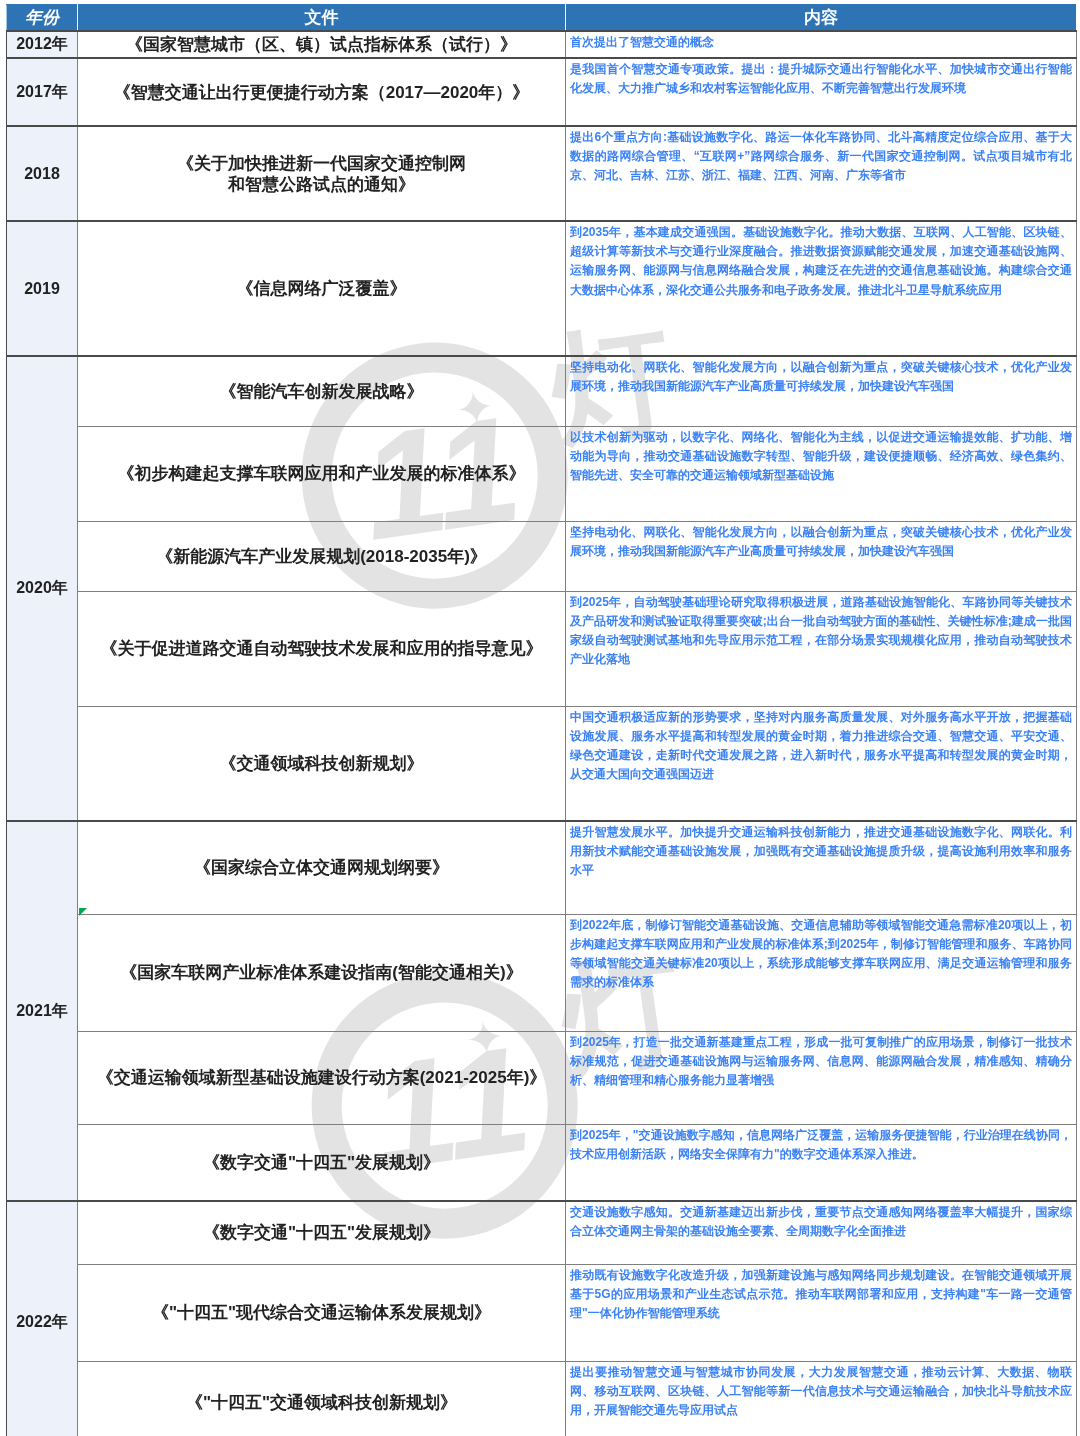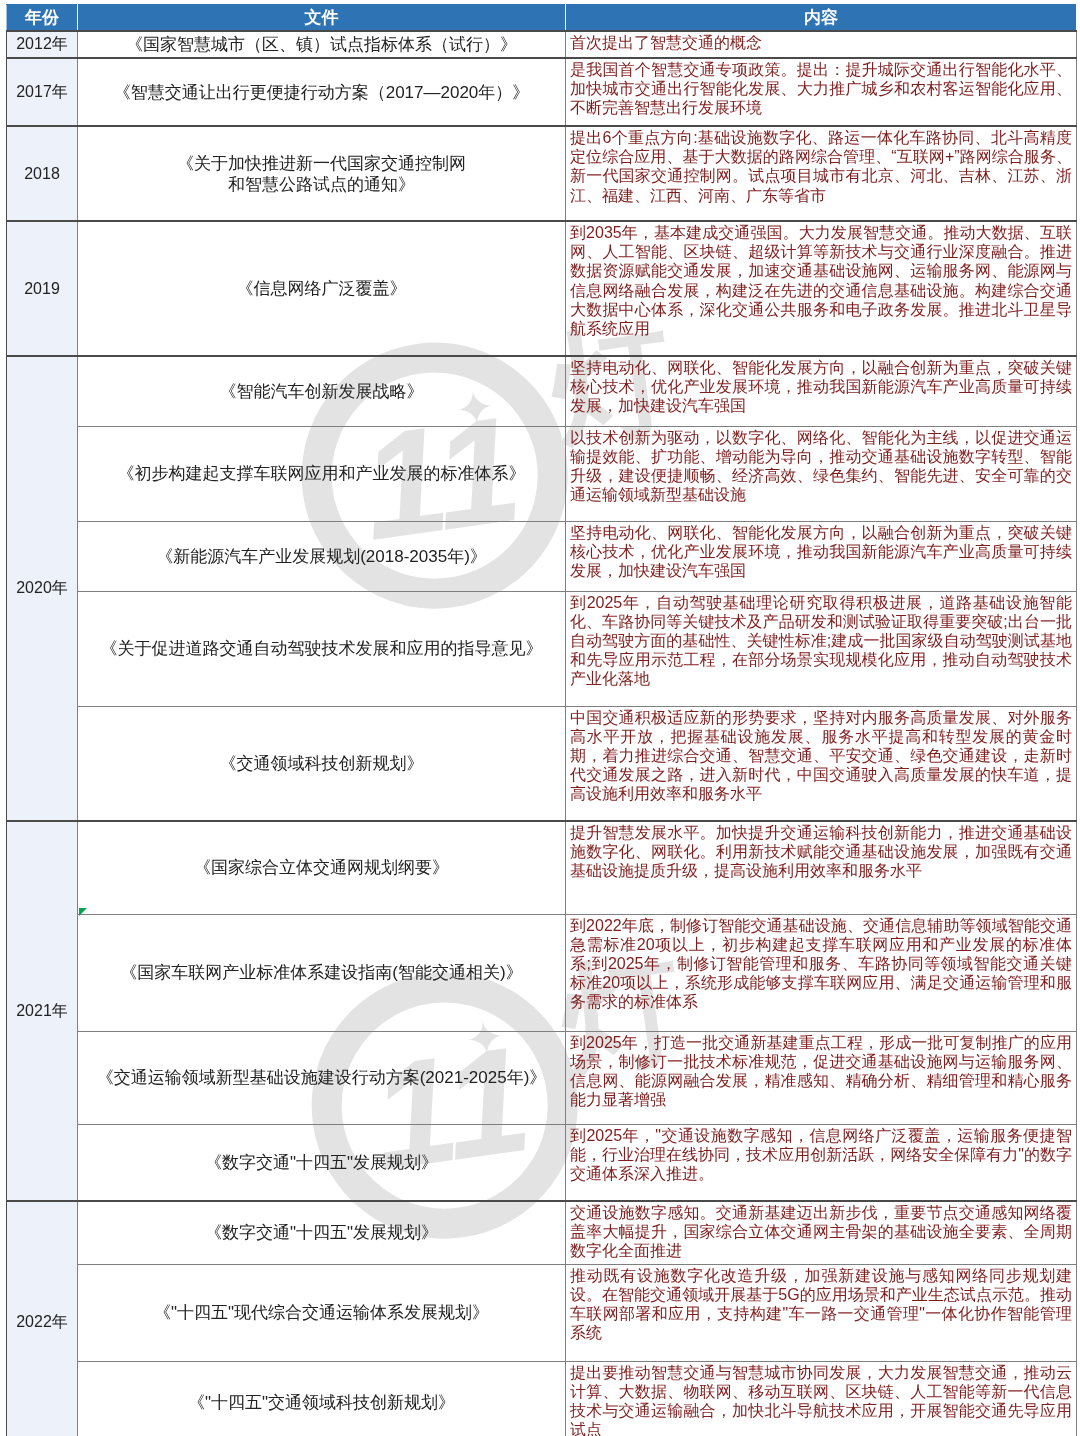--- a/index.html
+++ b/index.html
@@ -26,25 +26,26 @@
     background:#2E74B5;
     color:#ffffff;
     font-size:17px;font-weight:bold;
     height:25px;padding:0 2px;
     border-left:1px solid #ffffff;
     border-right:1px solid #ffffff;
     border-top:1px solid #2E74B5;
     border-bottom:1px solid #3f3f3f;
     text-align:center;vertical-align:middle;
   }
-  thead th:first-child{border-left:1px solid #9fc3e4;}
+  thead th:first-child{border-left:1px solid #9fc3e4;font-style:italic;}
   tbody td{
     border:1px solid #7f7f7f;
     vertical-align:middle;
     overflow:hidden;
+    font-weight:bold;
   }
   tr.sec-start > td{border-top:2px solid #4a4a4a;}
   td.year{
     background:#EDF2FA;
     text-align:center;
     font-size:16px;
     border-left:1px solid #4a4a4a;
     color:#222;
   }
   td.doc{
@@ -54,24 +55,24 @@
     line-height:21px;
     padding:2px 6px;
     white-space:pre-line;
     color:#222;
     border-radius:13px;
   }
   td.content{
     background:transparent;
     vertical-align:top;
     text-align:justify;
-    font-size:16px;
+    font-size:12px;
     line-height:19.2px;
     padding:1px 4px 0 4px;
-    color:#7f1d1d;
+    color:#3b82f6;
   }
   .note-marker{
     position:absolute;left:79px;top:908px;z-index:2;
     width:0;height:0;
     border-top:8px solid #00A651;
     border-right:8px solid transparent;
   }
   .wm-ring{fill:none;stroke:#e3e3e3;stroke-width:30px;}
   .wm-text{fill:#e3e3e3;font-weight:bold;}
 </style>
@@ -128,21 +129,21 @@
       <tr class="sec-start" style="height:95px;">
         <td class="year">2018</td>
         <td class="doc">《关于加快推进新一代国家交通控制网
 和智慧公路试点的通知》</td>
         <td class="content">提出6个重点方向:基础设施数字化、路运一体化车路协同、北斗高精度定位综合应用、基于大数据的路网综合管理、“互联网+”路网综合服务、新一代国家交通控制网。试点项目城市有北京、河北、吉林、江苏、浙江、福建、江西、河南、广东等省市</td>
       </tr>
 
       <tr class="sec-start" style="height:135px;">
         <td class="year">2019</td>
         <td class="doc">《信息网络广泛覆盖》</td>
-        <td class="content">到2035年，基本建成交通强国。大力发展智慧交通。推动大数据、互联网、人工智能、区块链、超级计算等新技术与交通行业深度融合。推进数据资源赋能交通发展，加速交通基础设施网、运输服务网、能源网与信息网络融合发展，构建泛在先进的交通信息基础设施。构建综合交通大数据中心体系，深化交通公共服务和电子政务发展。推进北斗卫星导航系统应用</td>
+        <td class="content">到2035年，基本建成交通强国。基础设施数字化。推动大数据、互联网、人工智能、区块链、超级计算等新技术与交通行业深度融合。推进数据资源赋能交通发展，加速交通基础设施网、运输服务网、能源网与信息网络融合发展，构建泛在先进的交通信息基础设施。构建综合交通大数据中心体系，深化交通公共服务和电子政务发展。推进北斗卫星导航系统应用</td>
       </tr>
 
       <tr class="sec-start" style="height:70px;">
         <td class="year" rowspan="5">2020年</td>
         <td class="doc">《智能汽车创新发展战略》</td>
         <td class="content">坚持电动化、网联化、智能化发展方向，以融合创新为重点，突破关键核心技术，优化产业发展环境，推动我国新能源汽车产业高质量可持续发展，加快建设汽车强国</td>
       </tr>
       <tr style="height:95px;">
         <td class="doc">《初步构建起支撑车联网应用和产业发展的标准体系》</td>
         <td class="content">以技术创新为驱动，以数字化、网络化、智能化为主线，以促进交通运输提效能、扩功能、增动能为导向，推动交通基础设施数字转型、智能升级，建设便捷顺畅、经济高效、绿色集约、智能先进、安全可靠的交通运输领域新型基础设施</td>
@@ -150,21 +151,21 @@
       <tr style="height:70px;">
         <td class="doc">《新能源汽车产业发展规划(2018-2035年)》</td>
         <td class="content">坚持电动化、网联化、智能化发展方向，以融合创新为重点，突破关键核心技术，优化产业发展环境，推动我国新能源汽车产业高质量可持续发展，加快建设汽车强国</td>
       </tr>
       <tr style="height:115px;">
         <td class="doc">《关于促进道路交通自动驾驶技术发展和应用的指导意见》</td>
         <td class="content">到2025年，自动驾驶基础理论研究取得积极进展，道路基础设施智能化、车路协同等关键技术及产品研发和测试验证取得重要突破;出台一批自动驾驶方面的基础性、关键性标准;建成一批国家级自动驾驶测试基地和先导应用示范工程，在部分场景实现规模化应用，推动自动驾驶技术产业化落地</td>
       </tr>
       <tr style="height:115px;">
         <td class="doc">《交通领域科技创新规划》</td>
-        <td class="content">中国交通积极适应新的形势要求，坚持对内服务高质量发展、对外服务高水平开放，把握基础设施发展、服务水平提高和转型发展的黄金时期，着力推进综合交通、智慧交通、平安交通、绿色交通建设，走新时代交通发展之路，进入新时代，中国交通驶入高质量发展的快车道，提高设施利用效率和服务水平</td>
+        <td class="content">中国交通积极适应新的形势要求，坚持对内服务高质量发展、对外服务高水平开放，把握基础设施发展、服务水平提高和转型发展的黄金时期，着力推进综合交通、智慧交通、平安交通、绿色交通建设，走新时代交通发展之路，进入新时代，服务水平提高和转型发展的黄金时期，从交通大国向交通强国迈进</td>
       </tr>
 
       <tr class="sec-start" style="height:93px;">
         <td class="year" rowspan="4">2021年</td>
         <td class="doc">《国家综合立体交通网规划纲要》</td>
         <td class="content">提升智慧发展水平。加快提升交通运输科技创新能力，推进交通基础设施数字化、网联化。利用新技术赋能交通基础设施发展，加强既有交通基础设施提质升级，提高设施利用效率和服务水平</td>
       </tr>
       <tr style="height:117px;">
         <td class="doc">《国家车联网产业标准体系建设指南(智能交通相关)》</td>
         <td class="content">到2022年底，制修订智能交通基础设施、交通信息辅助等领域智能交通急需标准20项以上，初步构建起支撑车联网应用和产业发展的标准体系;到2025年，制修订智能管理和服务、车路协同等领域智能交通关键标准20项以上，系统形成能够支撑车联网应用、满足交通运输管理和服务需求的标准体系</td>

